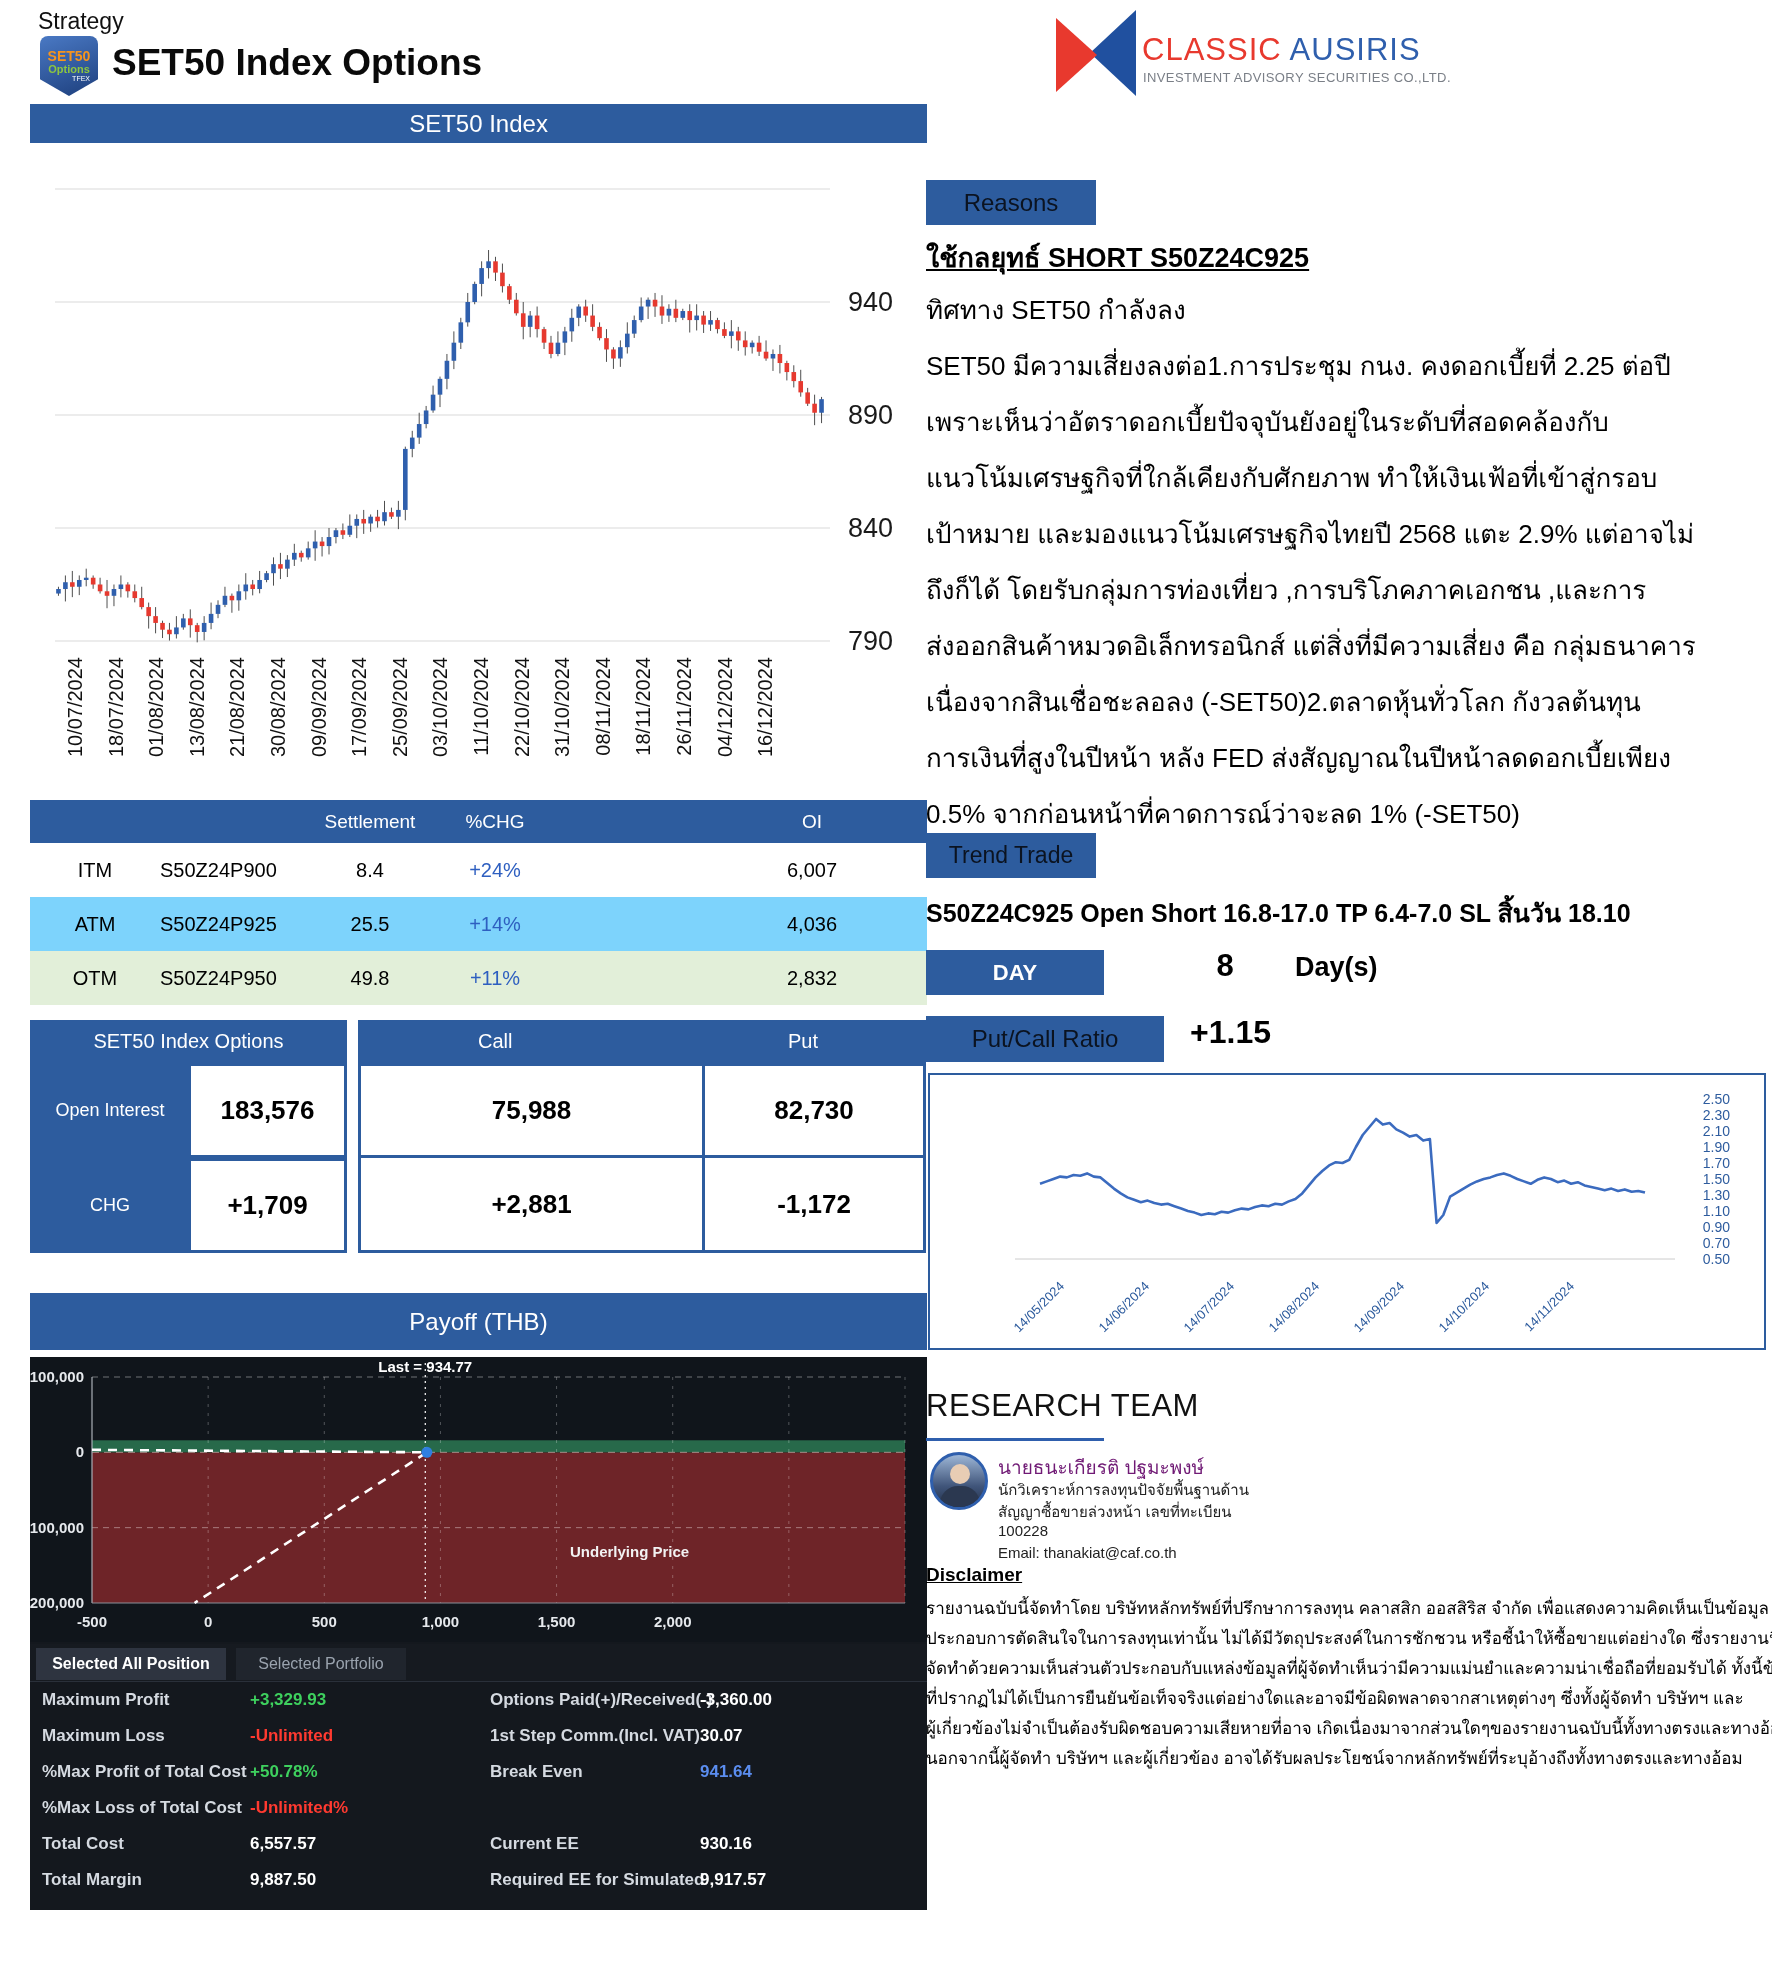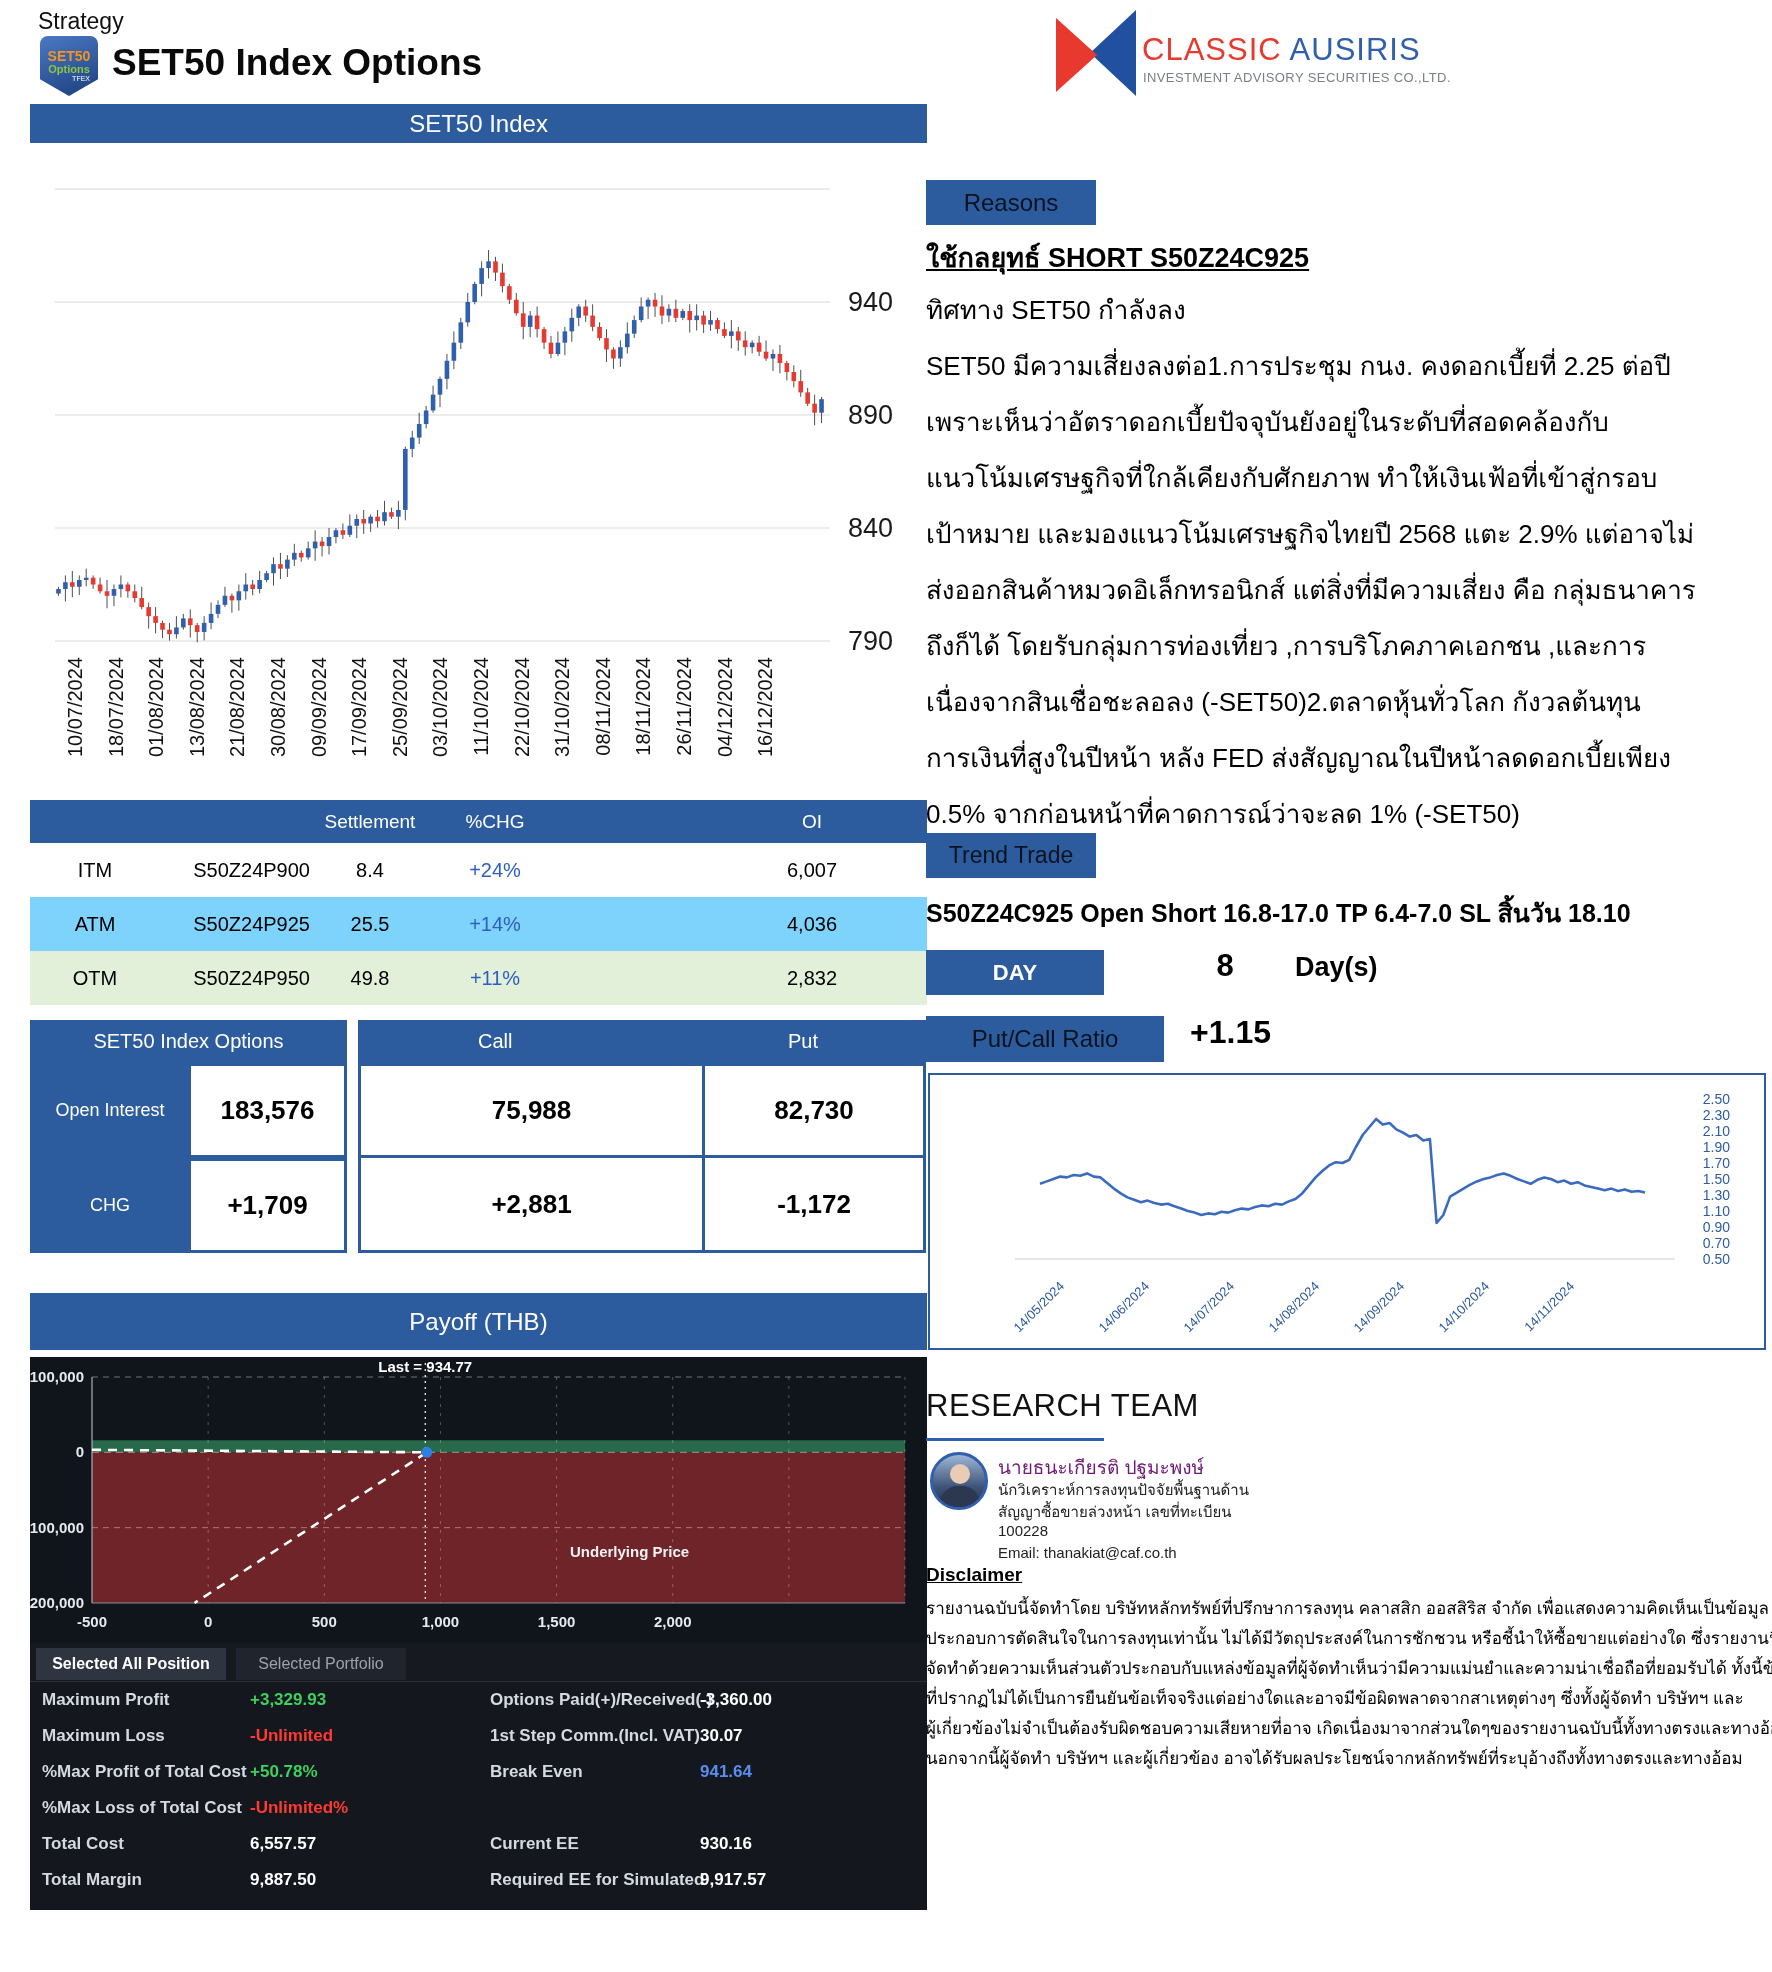--- a/index.html
+++ b/index.html
@@ -22,21 +22,21 @@
   .brand-sub { left:1143px; top:70px; font-size:13px; color:#7a7f87; letter-spacing:.4px; }
   .report-date { left:1120px; top:94px; width:360px; text-align:center; font-size:24px; font-weight:bold; color:#000; }
   .set50-bar { left:30px; top:104px; width:897px; height:39px; font-size:24px; }
   
   .stl-row { left:30px; width:897px; height:54px; display:flex; align-items:center; font-size:20px; color:#000; }
   .stl-head { top:800px; height:43px; background:#2d5c9e; color:#fff; font-size:19px; }
   .stl-r1 { top:843px; background:#fff; }
   .stl-r2 { top:897px; background:#7dd3fc; }
   .stl-r3 { top:951px; background:#e2efd9; }
   .stl-c1 { width:130px; text-align:center; }
-  .stl-c2 { width:150px; text-align:right; }
+  .stl-c2 { width:150px; text-align:left; }
   .stl-c3 { width:120px; text-align:center; }
   .stl-c4 { width:130px; text-align:center; }
   .stl-c5 { margin-left:auto; width:230px; text-align:center; }
   .chg-blue { color:#2e5fc0; }
   
   .oi-left-head { left:30px; top:1020px; width:317px; height:43px; font-size:20px; }
   .oi-left-body { left:30px; top:1063px; width:317px; height:190px; background:#2d5c9e; }
   .oi-label { position:absolute; left:0; width:160px; height:95px; color:#fff; font-size:18px; display:flex; align-items:center; justify-content:center; }
   .oi-val { position:absolute; left:158px; width:159px; height:95px; background:#fff; border:3px solid #2d5c9e; display:flex; align-items:center; justify-content:center; font-size:26px; font-weight:bold; color:#000; }
   .cp-head { left:358px; top:1020px; width:568px; height:43px; font-size:20px; }
@@ -459,22 +459,22 @@
   <div class="stat-val v-white" style="left:700px; top:1870px; width:208px;">9,917.57</div>
 
   <div class="abs badge reasons-badge">Reasons</div>
   <div class="abs reasons-headline">ใช้กลยุทธ์ SHORT S50Z24C925</div>
   <div class="abs reasons-lines">
     <div>ทิศทาง SET50 กำลังลง</div>
     <div>SET50 มีความเสี่ยงลงต่อ1.การประชุม กนง. คงดอกเบี้ยที่ 2.25 ต่อปี</div>
     <div>เพราะเห็นว่าอัตราดอกเบี้ยปัจจุบันยังอยู่ในระดับที่สอดคล้องกับ</div>
     <div>แนวโน้มเศรษฐกิจที่ใกล้เคียงกับศักยภาพ ทำให้เงินเฟ้อที่เข้าสู่กรอบ</div>
     <div>เป้าหมาย และมองแนวโน้มเศรษฐกิจไทยปี 2568 แตะ 2.9% แต่อาจไม่</div>
+    <div>ถึงก็ได้  โดยรับกลุ่มการท่องเที่ยว ,การบริโภคภาคเอกชน ,และการ</div>
     <div>ส่งออกสินค้าหมวดอิเล็กทรอนิกส์ แต่สิ่งที่มีความเสี่ยง คือ กลุ่มธนาคาร</div>
-    <div>ถึงก็ได้  โดยรับกลุ่มการท่องเที่ยว ,การบริโภคภาคเอกชน ,และการ</div>
     <div>เนื่องจากสินเชื่อชะลอลง (-SET50)2.ตลาดหุ้นทั่วโลก กังวลต้นทุน</div>
     <div>การเงินที่สูงในปีหน้า หลัง FED ส่งสัญญาณในปีหน้าลดดอกเบี้ยเพียง</div>
     <div>0.5% จากก่อนหน้าที่คาดการณ์ว่าจะลด 1% (-SET50)</div>
   </div>
 
   <div class="abs badge trend-badge">Trend Trade</div>
   <div class="abs trade-line">S50Z24C925 Open Short 16.8-17.0 TP 6.4-7.0 SL สิ้นวัน 18.10</div>
   <div class="abs blue-bar day-badge">DAY</div>
   <div class="abs day-value">8</div>
   <div class="abs day-unit">Day(s)</div>

